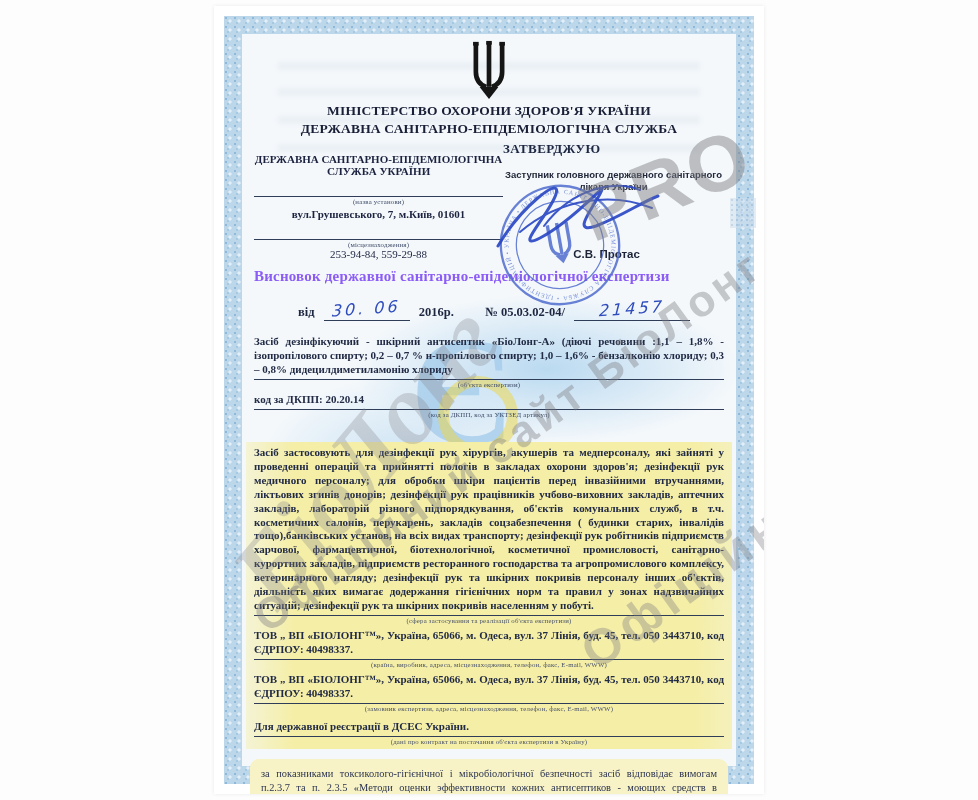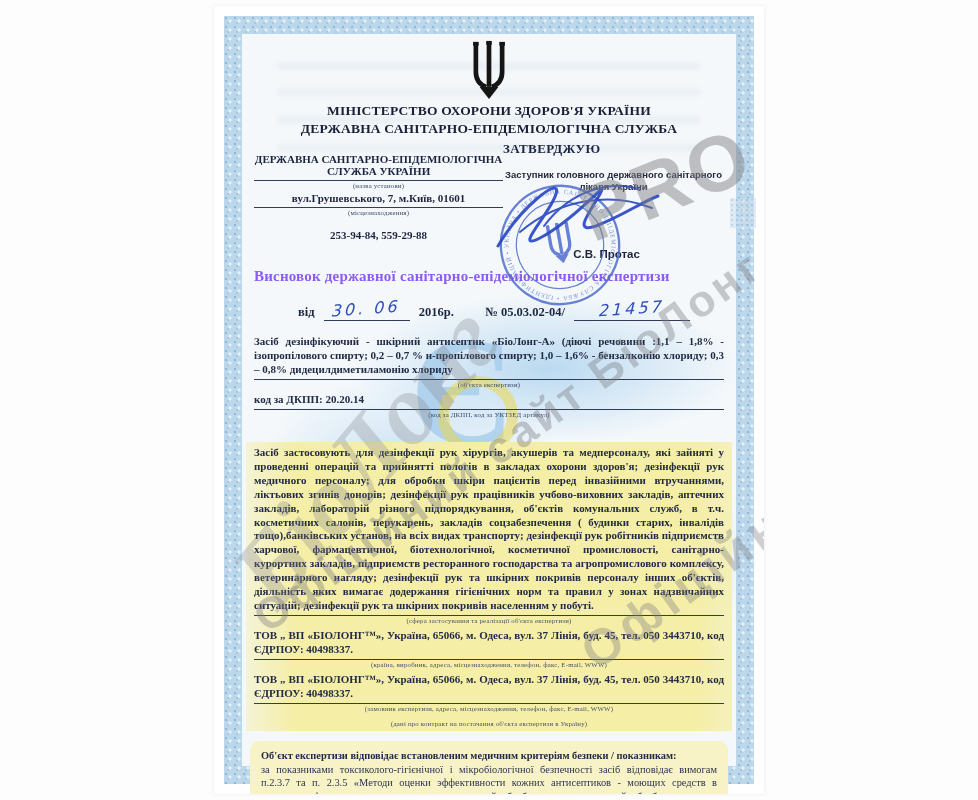--- a/index.html
+++ b/index.html
@@ -26,23 +26,23 @@
   .sun-ring{position:absolute;left:196px;top:342px;width:58px;height:58px;border-radius:50%;
        border:11px solid rgba(238,214,64,.5);}
   .ghost{position:absolute;left:36px;right:36px;height:8px;background:rgba(110,135,170,.07);filter:blur(2px);}
   
   .content{position:relative;z-index:2;padding:2px 12px 0;color:#1e2742;}
   .emblem{display:block;margin:4px auto 2px;}
   .ministry{text-align:center;font-weight:bold;font-size:13.5px;line-height:1.3;letter-spacing:.2px;color:#181f36;}
   .approve-row{display:flex;margin-top:4px;}
   .col-left{width:53%;margin-top:12px;text-align:center;font-size:11px;font-weight:bold;color:#1c2340;}
   .col-right{width:47%;}
-  .fieldline{border-bottom:1.2px solid #2f3d58;padding-bottom:1px;line-height:1.25;}
+  .fieldline{border-bottom:1.2px solid #2f3d58;padding-bottom:17px;line-height:1.25;}
   .caption{font-size:6.8px;font-weight:normal;text-align:center;color:#3c4a66;margin-top:1px;letter-spacing:.2px;}
-  .phones{margin-top:13px;font-weight:bold;}
+  .phones{margin-top:0;font-weight:normal;}
   .approve-label{text-align:left;font-size:13px;font-weight:bold;padding-right:28px;letter-spacing:.4px;}
   .approve-pos{margin-top:12px;text-align:center;font-size:9.5px;font-weight:bold;
        font-family:"Liberation Sans",sans-serif;line-height:1.3;color:#22283a;}
   .signer{margin-top:54px;text-align:center;padding-right:14px;font-size:11.5px;font-weight:bold;
        font-family:"Liberation Sans",sans-serif;color:#1d2438;}
   .doc-title{margin-top:8px;text-align:left;font-size:15px;font-weight:bold;color:#8b5cf6;letter-spacing:.2px;}
   .date-row{margin-top:16px;display:flex;justify-content:space-between;padding:0 28px 0 44px;
        font-size:12.5px;font-weight:bold;align-items:flex-end;}
   .ufield{display:inline-block;border-bottom:1.3px solid #2f3d58;min-width:86px;text-align:center;margin:0 6px;}
   .ufield.num{min-width:116px;}
@@ -162,26 +162,26 @@
           </div>
           <div class="mt5">
             <div class="para-bold sect">ТОВ „ ВП «БІОЛОНГ™», Україна, 65066, м. Одеса, вул. 37 Лінія, буд. 45, тел. 050 3443710, код ЄДРПОУ: 40498337.</div>
             <div class="caption">(країна, виробник, адреса,  місцезнаходження,  телефон, факс, E-mail, WWW)</div>
           </div>
           <div class="mt5">
             <div class="para-bold sect">ТОВ „ ВП «БІОЛОНГ™», Україна, 65066, м. Одеса, вул. 37 Лінія, буд. 45, тел. 050 3443710, код ЄДРПОУ: 40498337.</div>
             <div class="caption">(замовник експертизи, адреса,  місцезнаходження,  телефон, факс, E-mail, WWW)</div>
           </div>
           <div class="mt8" style="padding-bottom:4px">
+            <div class="para-bold sect">Для державної реєстрації в ДСЕС України.</div>
             <div class="caption">(дані про контракт на постачання об'єкта експертизи в Україну)</div>
           </div>
         </div>
 
         <div class="conclusion">
-          <div class="head">Об'єкт експертизи  відповідає  встановленим  медичним критеріям безпеки / показникам:</div>
           <div>за показниками токсиколого-гігієнічної і мікробіологічної безпечності засіб відповідає вимогам п.2.3.7 та п. 2.3.5 «Методи оценки эффективности кожних антисептиков - моющих средств в различных формах применения для гигиенической обработки рук, санитарной обработки кожных покровов» ( МУ «Методы испытаний дезинфекционных средств для оценки их безопасности и эффективности», М. 1998 г.): індекс гострої токсичності у разі нанесення на шкіру-0 балів; індекс шкірно-подразнюючої дії - 0 балів; індекс подразнювальної дії на слизову оболонку очей - 1 бал; індекс сенсибілізуючої дії- 0 балів; відповідно до класифікації ГОСТ 12.1.007-76; засіб при введенні у шлунок та при нанесенні на шкіру належить до 4 класу малонебезпечних речовин відповідно до ГОСТ 12.1.007-76 «ССБТ Вредные вещества. Классификация и общие требования безопасности; гонадотропні, ембріотропні, ембріотоксичні, канцерогенні, мутагенні і тератогенні</div>
         </div>
       </div>
     </div>
 
     <div class="pattern-box"></div>
 
     <svg class="stamp" viewBox="0 0 130 130">
       <g stroke="#4a68cc" fill="none">
         <circle cx="65" cy="65" r="61" stroke-width="2.4"></circle>

